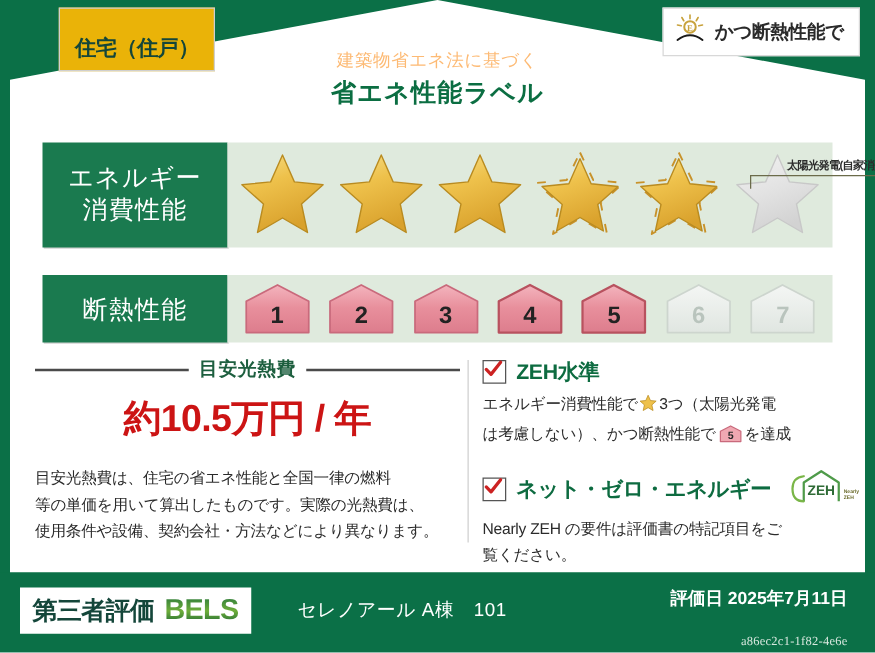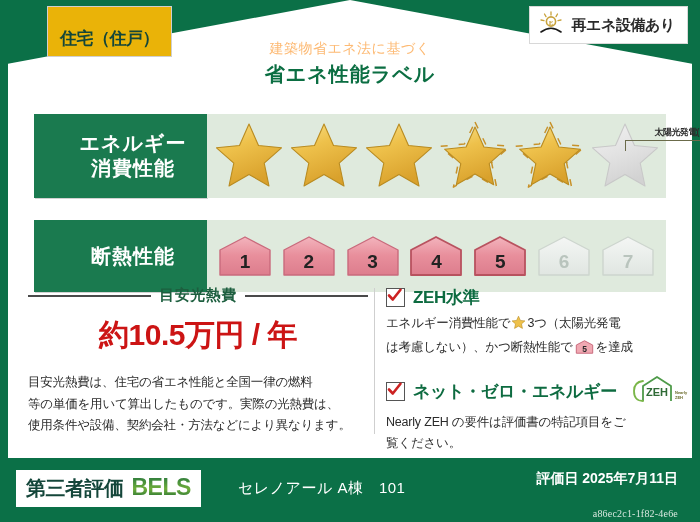--- a/index.html
+++ b/index.html
@@ -106,34 +106,33 @@
     display: flex;
     align-items: stretch;
   }
   .row-label {
     background: #1a7a4f;
     color: #ffffff;
     display: flex;
     flex-direction: column;
     align-items: center;
     justify-content: center;
-    font-weight: bold;
+    font-weight: normal;
     letter-spacing: 1px;
     box-shadow: 1px 1px 0 rgba(0,0,0,0.18);
-    padding-left: 25px;
   }
   .row-value {
     background: #dfeadd;
     flex: 1;
     position: relative;
   }
 
   #row-energy { left: 34px; top: 114px; width: 632px; height: 84px; }
   #row-energy .row-label { width: 148px; font-size: 20px; line-height: 1.25; }
-  #row-insul  { left: 34px; top: 220px; width: 632px; height: 72px; }
+  #row-insul  { left: 34px; top: 220px; width: 632px; height: 54px; }
   #row-insul  .row-label { width: 148px; font-size: 20px; }
 
   .stars {
     position: absolute;
     left: 4px; top: 0;
     right: 4px; bottom: 0;
     display: flex;
     align-items: center;
     justify-content: space-around;
   }
@@ -345,21 +344,21 @@
           <line x1="6.5" y1="3" x2="8" y2="5.6"></line>
           <line x1="19.5" y1="3" x2="18" y2="5.6"></line>
           <line x1="3" y1="9" x2="6" y2="9.6"></line>
           <line x1="23" y1="9" x2="20" y2="9.6"></line>
         </g>
         <circle cx="13" cy="10.5" r="4.6" fill="none" stroke="#c8a23c" stroke-width="1.6"></circle>
         <text x="13" y="13.6" font-size="7" font-weight="bold" fill="#c8a23c" text-anchor="middle" font-family="Liberation Serif, serif">E</text>
         <path d="M3 21 Q13 13.5 23 21" fill="none" stroke="#1a1a1a" stroke-width="1.6" stroke-linecap="round"></path>
       </svg>
     </span>
-    <span class="txt">再エネ設備あり</span>
+    <span class="txt">かつ断熱性能で</span>
   </div>
 
   <div class="title-wrap">
     <div class="title-sub">建築物省エネ法に基づく</div>
     <div class="title-main">省エネ性能ラベル</div>
   </div>
 
   <div class="row" id="row-energy">
     <div class="row-label">
       <span>エネルギー</span>

